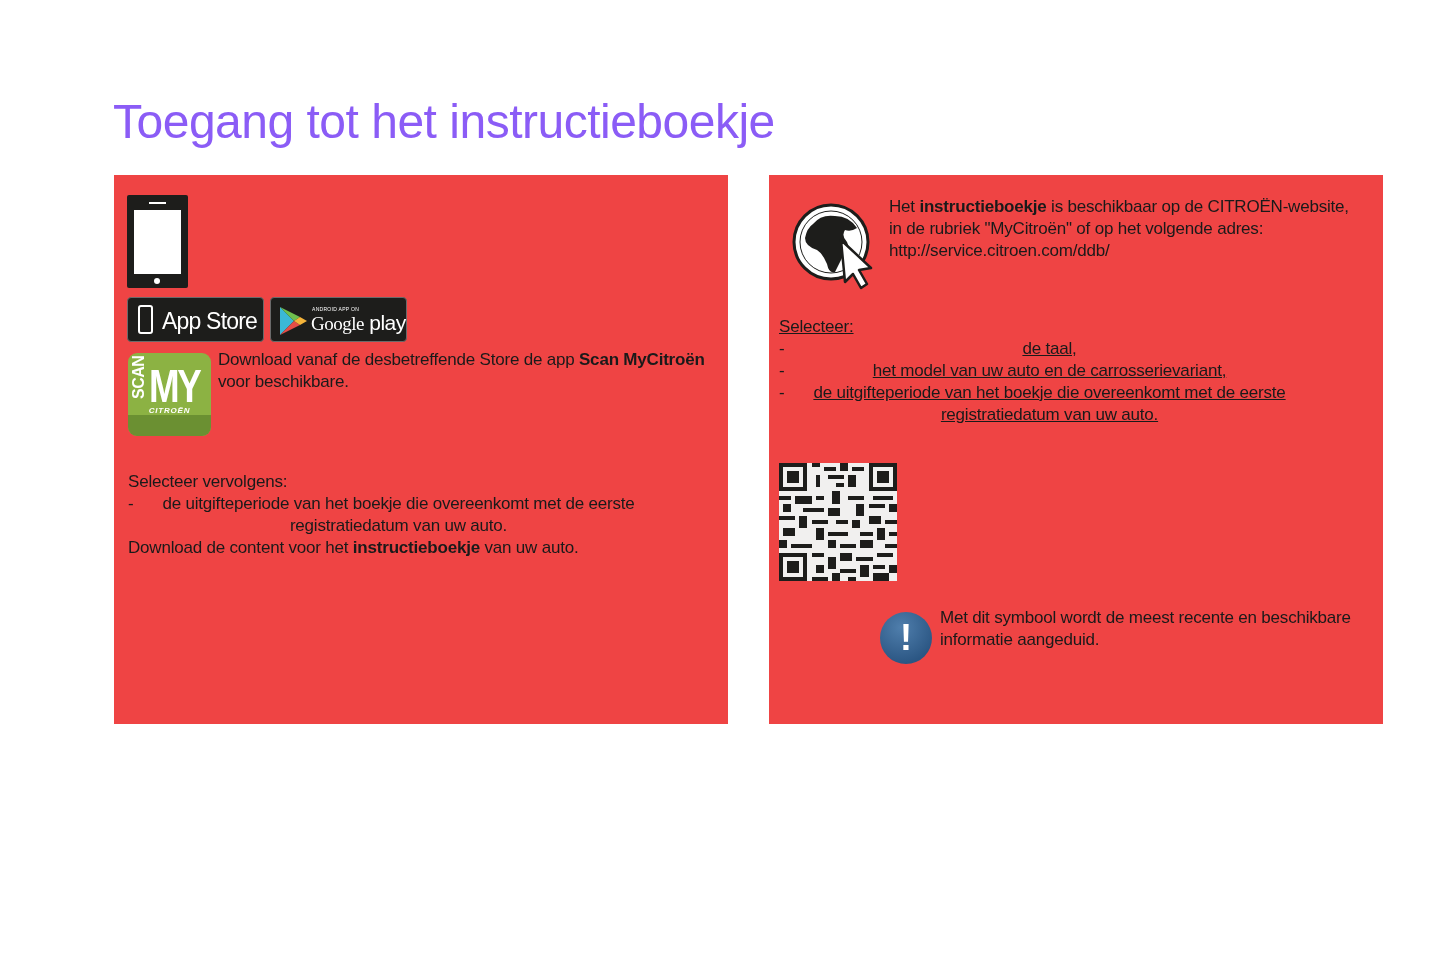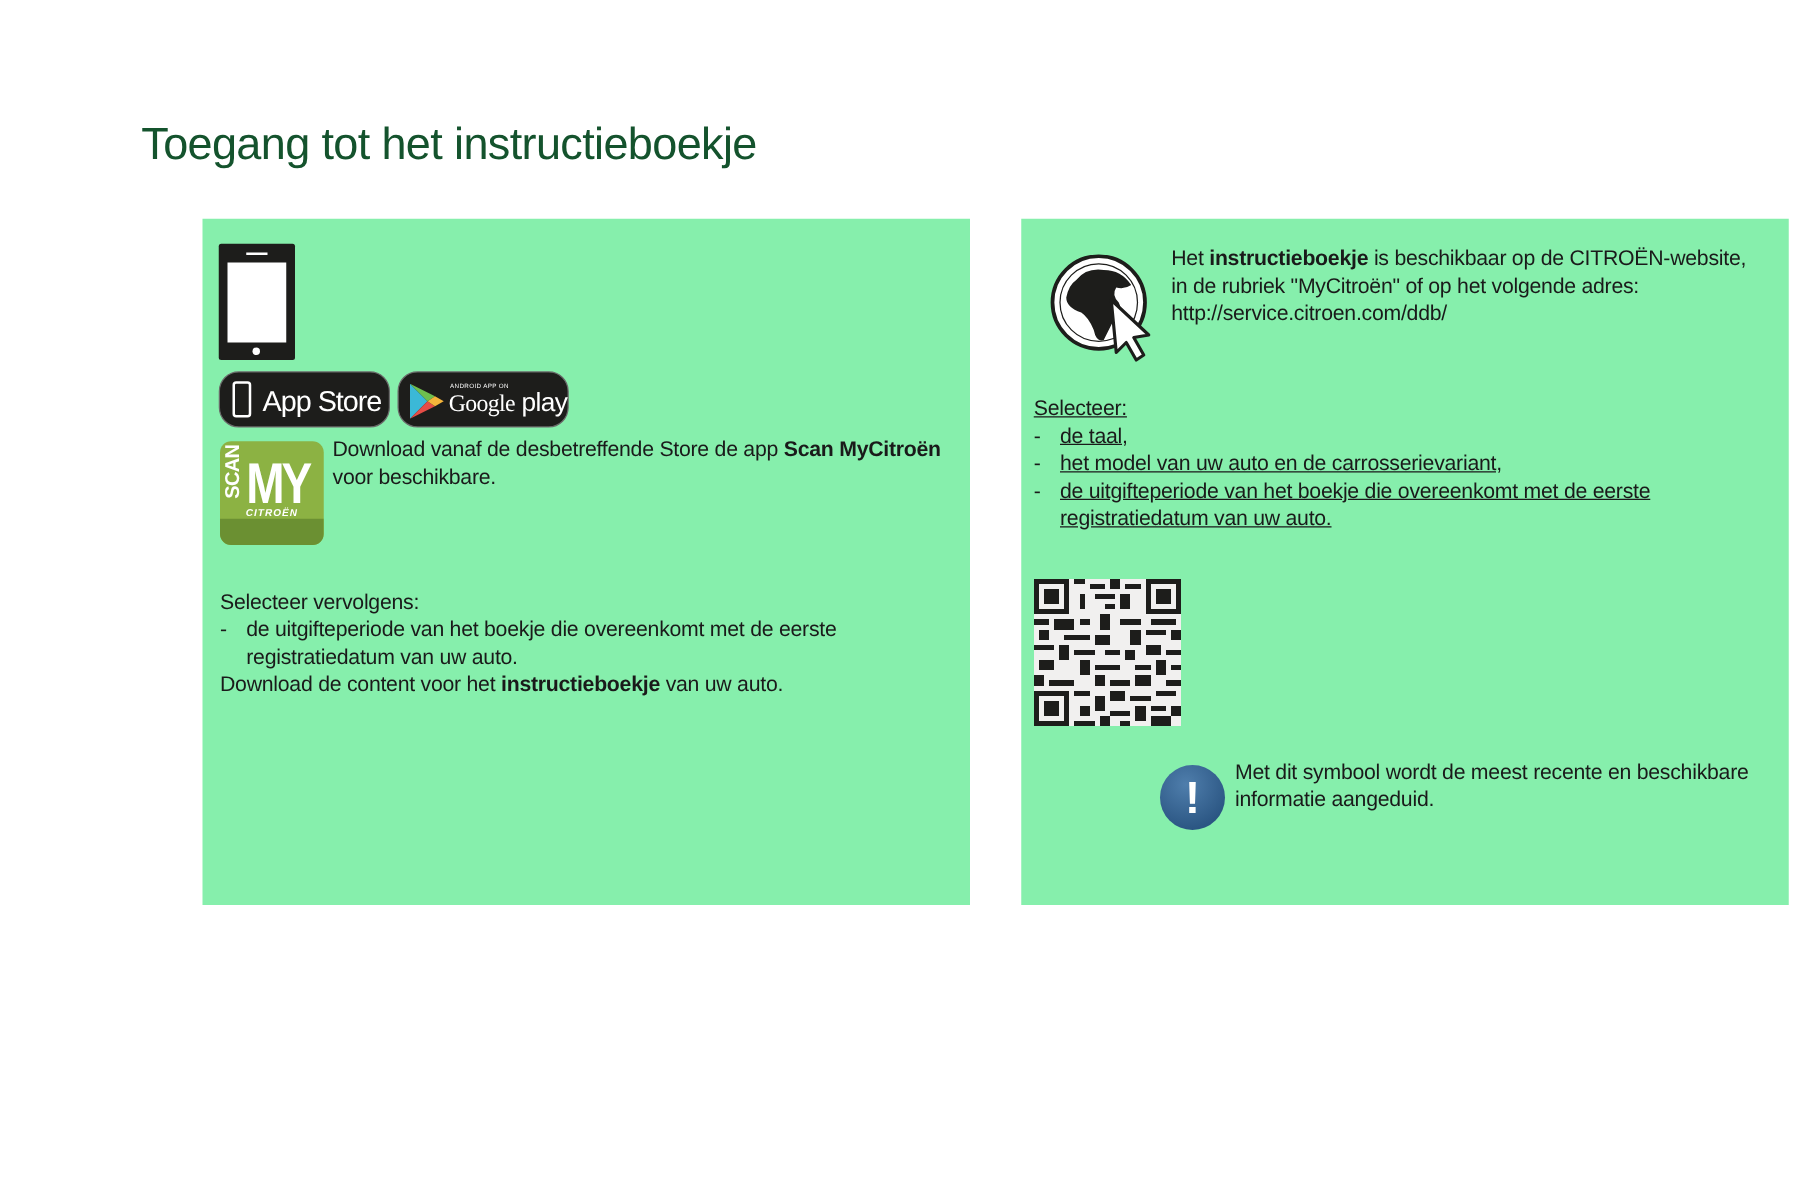--- a/index.html
+++ b/index.html
@@ -1,39 +1,39 @@
 <!DOCTYPE html>
 <html><head>
   <meta charset="utf-8">
   <style>
     * { box-sizing: border-box; margin: 0; padding: 0; }
     html, body { width: 1445px; height: 963px; background: #ffffff; overflow: hidden; }
     body { position: relative; font-family: "Liberation Sans", sans-serif; color: #1a1a1a; }
     .title {
       position: absolute; left: 113px; top: 94px;
-      font-size: 36px; font-weight: normal; letter-spacing: -0.5px; color: #14532d;
+      font-size: 48px; font-weight: normal; letter-spacing: -0.5px; color: #8b5cf6;
     }
     .panel {
-      position: absolute; top: 175px; height: 549px; background: #86efac; margin-left: 48px;
+      position: absolute; top: 175px; height: 549px; background: #ef4444;
     }
     .panel.left { left: 114px; width: 614px; }
     .panel.right { left: 769px; width: 614px; }
     .txt { position: absolute; font-size: 17px; line-height: 22px; color: #1a1a1a; letter-spacing: -0.2px; }
     .txt b { font-weight: bold; }
     .list { list-style: none; }
-    .list li { position: relative; padding-left: 21px; }
+    .list li { position: relative; padding-left: 21px; text-align: center; }
     .list li::before { content: "-"; position: absolute; left: 0; }
 
     
     .phone { position: absolute; left: 13px; top: 20px; width: 61px; height: 93px; background: #1d1d1b; border-radius: 2px; }
     .phone .screen { position: absolute; left: 7px; top: 15px; width: 47px; height: 64px; background: #fff; }
     .phone .speaker { position: absolute; left: 22px; top: 7px; width: 17px; height: 2px; background: #fff; }
     .phone .btn { position: absolute; left: 27px; top: 83px; width: 6px; height: 6px; border-radius: 50%; background: #fff; }
 
-    .store { position: absolute; top: 122px; height: 45px; background: #1d1d1b; border-radius: 16px; border: 1px solid #6a6a6a; color: #fff; text-align: center; }
+    .store { position: absolute; top: 122px; height: 45px; background: #1d1d1b; border-radius: 4px; border: 1px solid #6a6a6a; color: #fff; text-align: center; }
     .store.apple { left: 13px; width: 137px; }
     .store.google { left: 156px; width: 137px; }
     .apple .mini-phone { position: absolute; left: 10px; top: 7px; width: 15px; height: 29px; border: 2px solid #fff; border-radius: 3px; }
     .apple .label { position: absolute; left: 34px; top: 10px; font-size: 23px; letter-spacing: -0.8px; }
     .google .tri { position: absolute; left: 9px; top: 9px; }
     .google .small { position: absolute; left: 41px; top: 8px; font-size: 5px; letter-spacing: 0.3px; }
     .google .label { position: absolute; left: 40px; top: 13px; font-size: 19px; font-family: "Liberation Serif", serif; letter-spacing: -0.5px; }
     .google .label span { font-family: "Liberation Sans", sans-serif; font-size: 21px; }
 
     

